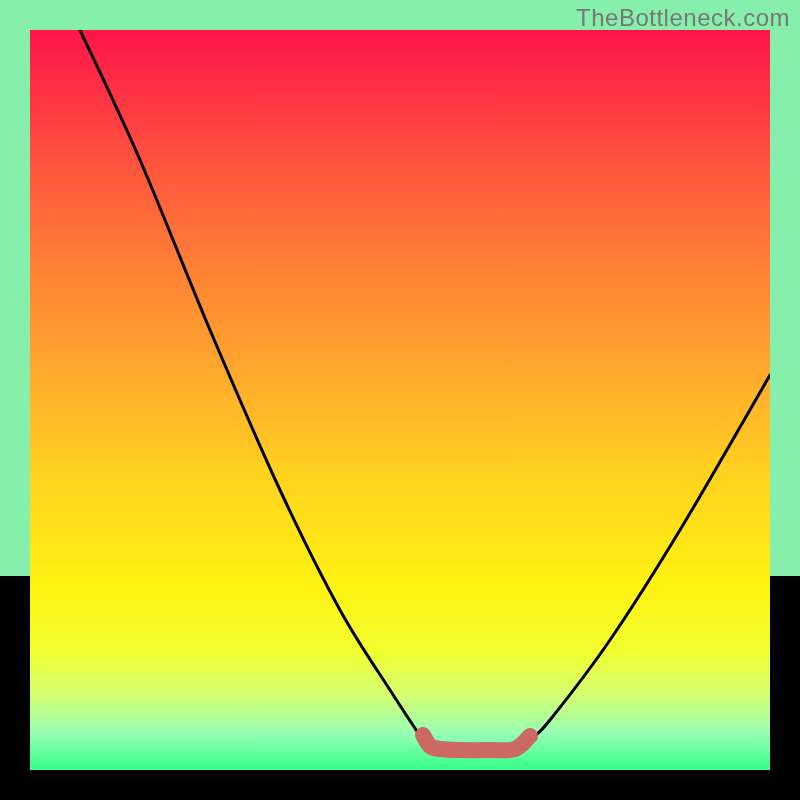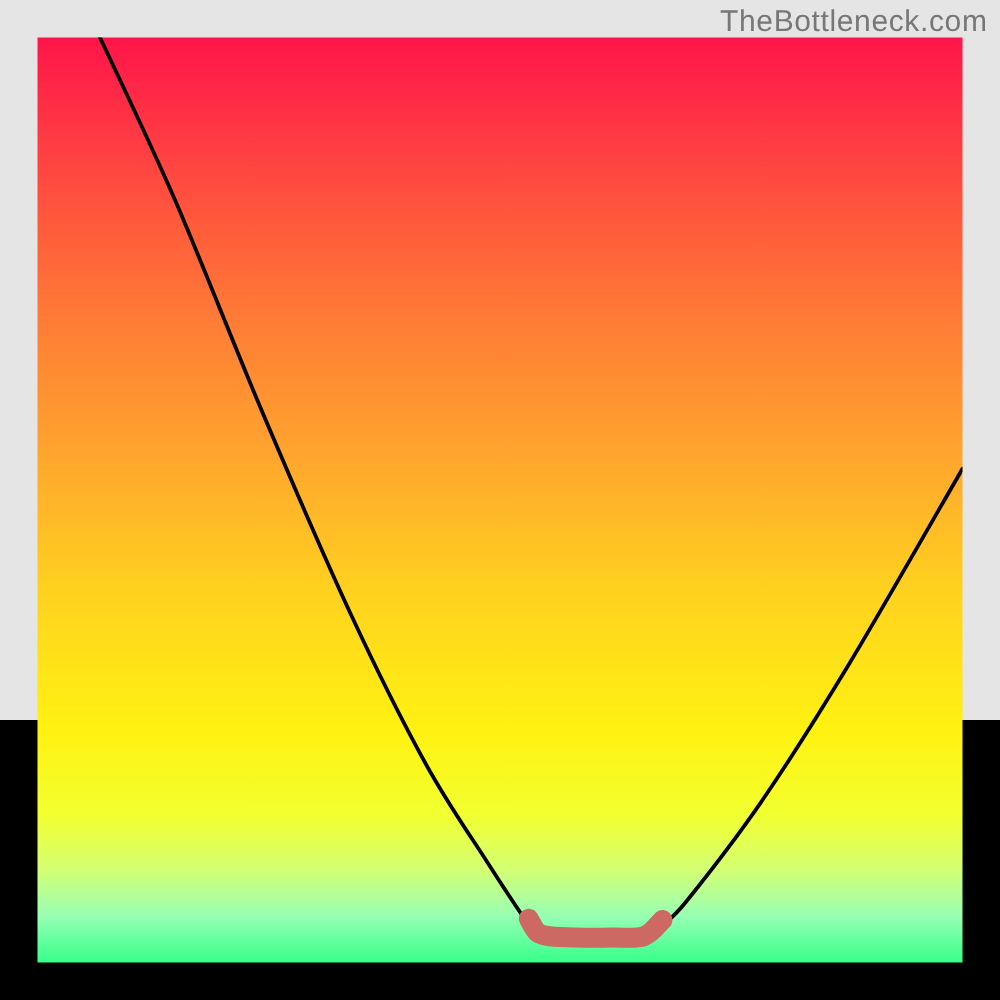--- a/index.html
+++ b/index.html
@@ -10,21 +10,21 @@
     background: #000;
     font-family: Arial, Helvetica, sans-serif;
     overflow: hidden;
   }
   .frame {
     position: absolute;
     left: 0;
     top: 0;
     width: 800px;
     height: 576px;
-    background: #e5e5e5;
+    background: #86efac;
   }
   .plot-area {
     position: absolute;
     left: 30px;
     top: 30px;
     width: 740px;
     height: 740px;
     background: linear-gradient(to bottom,
       #ff1549 0%,
       #ff3045 8%,

